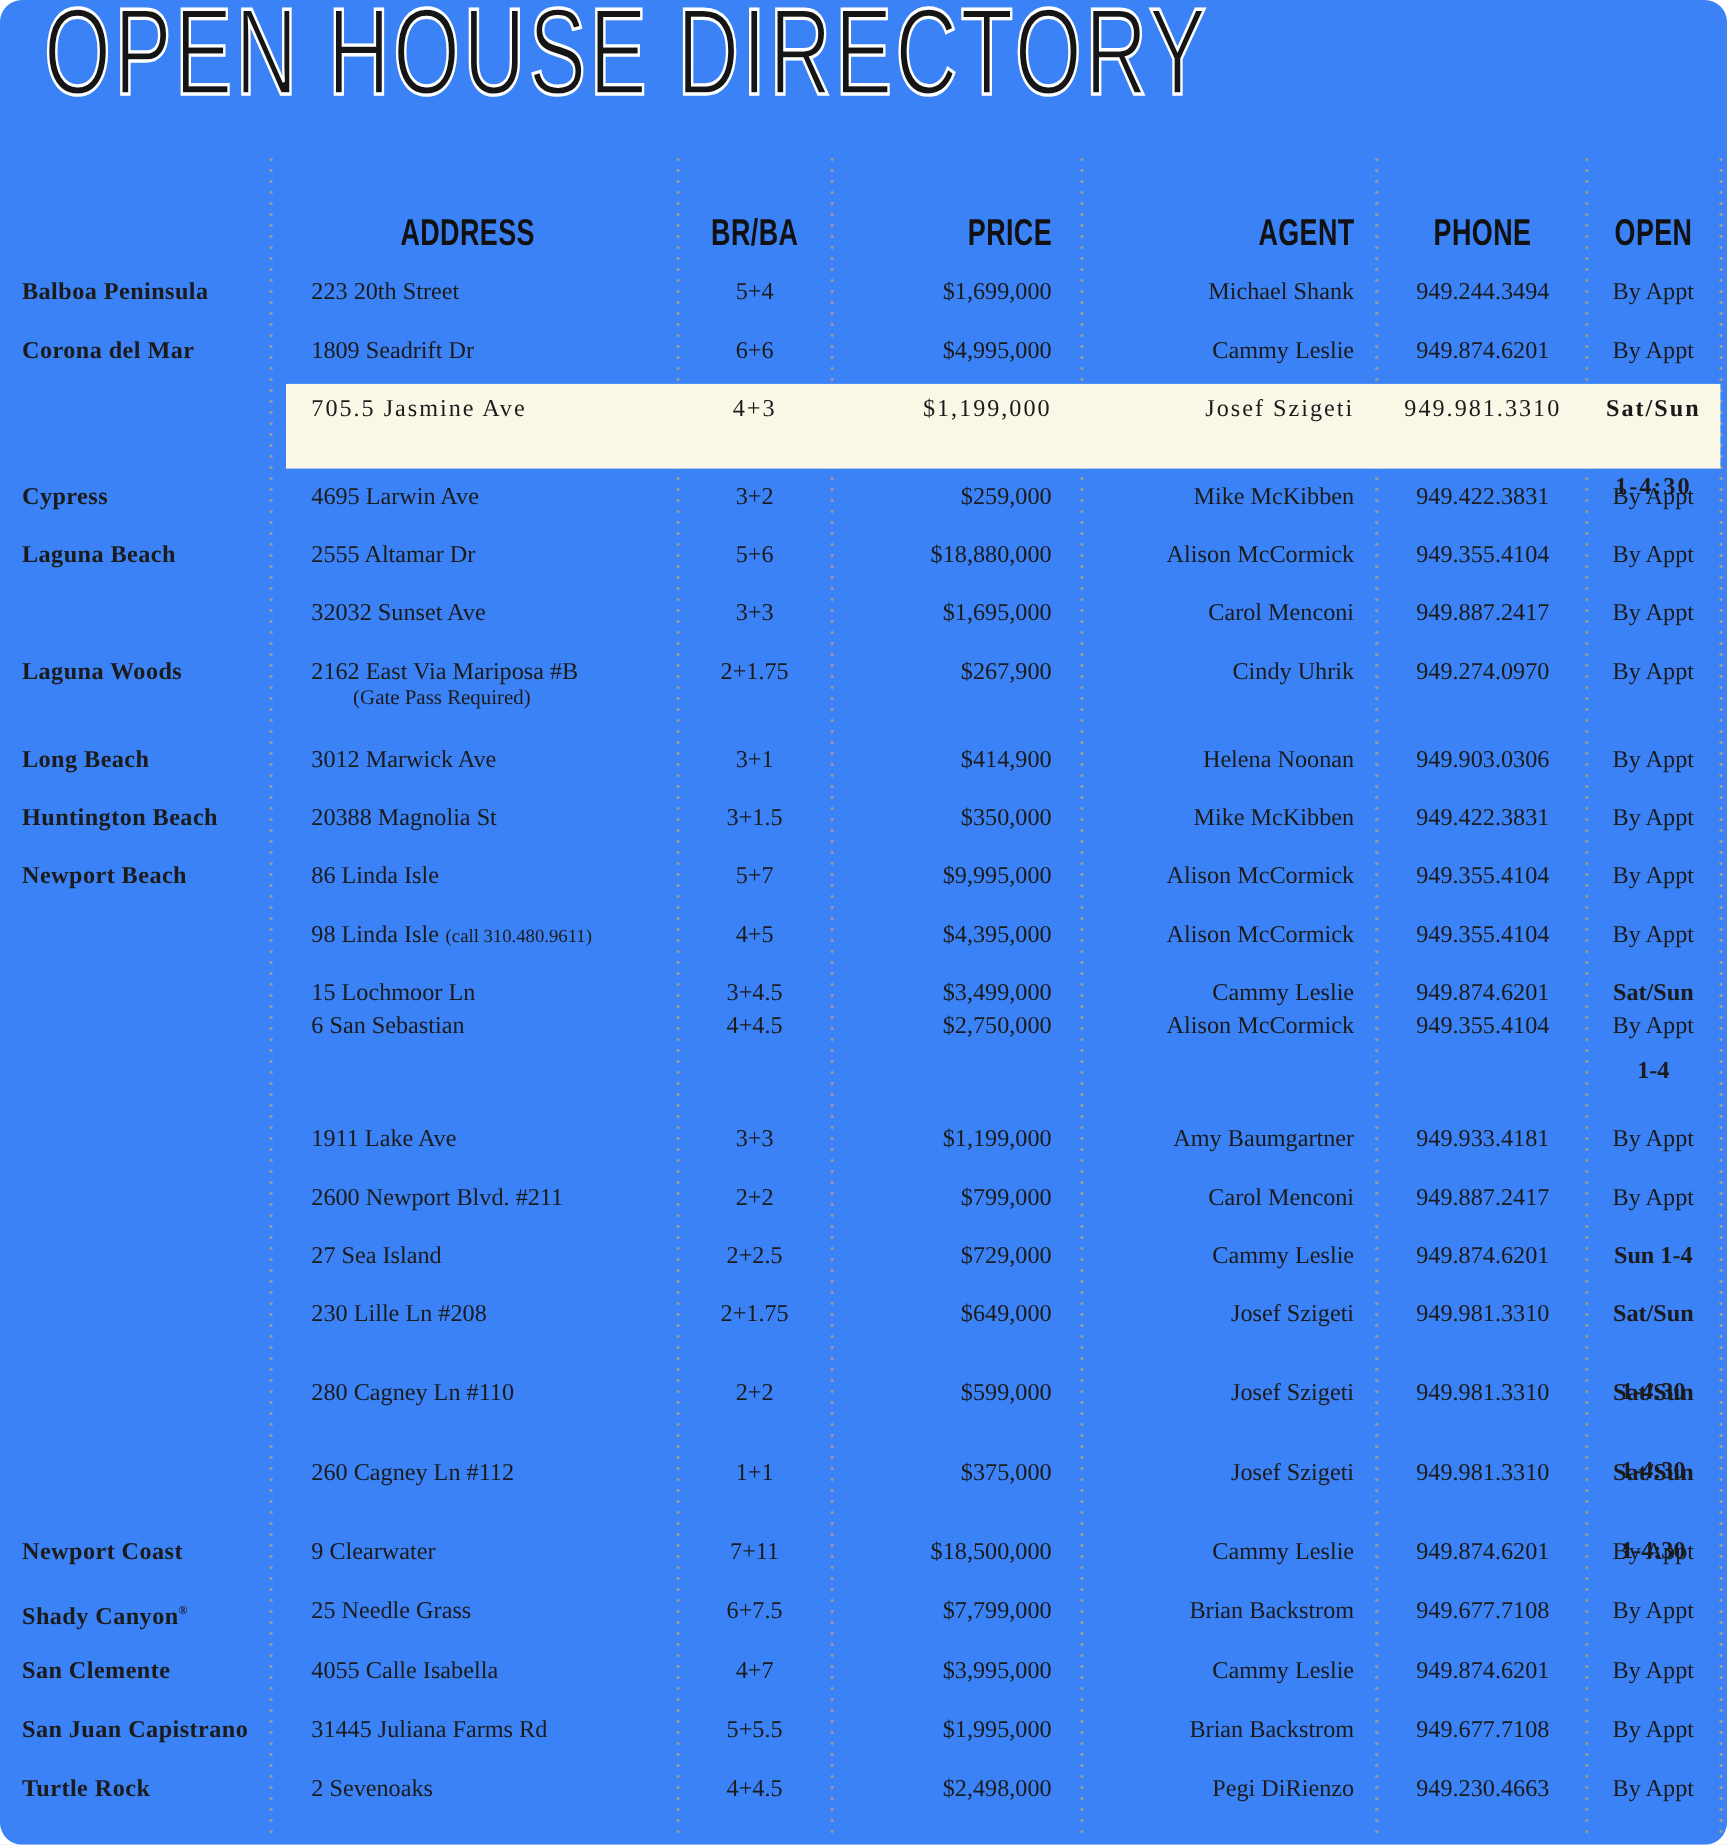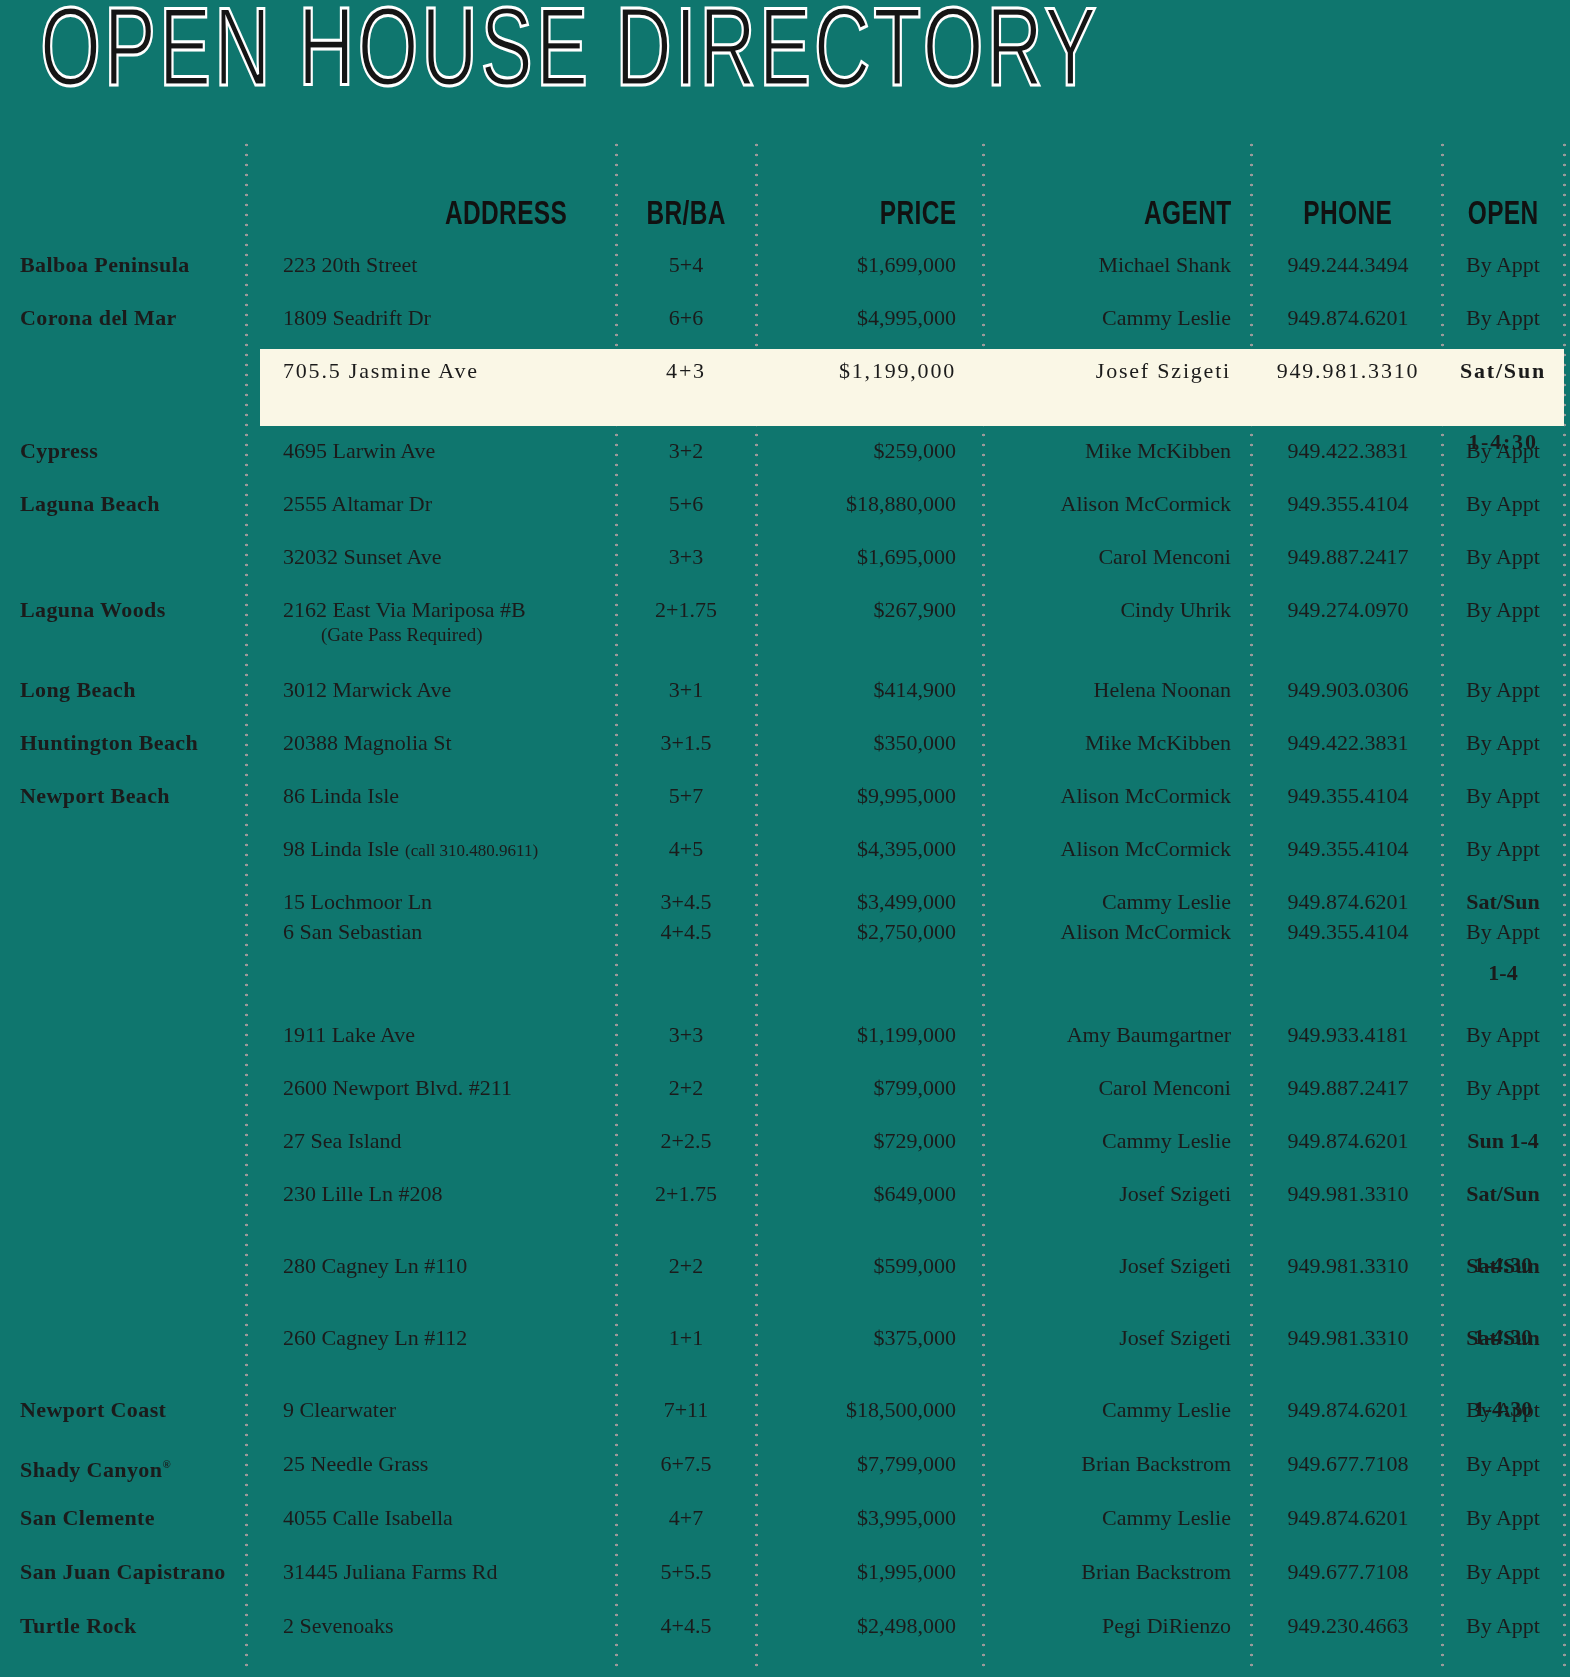--- a/index.html
+++ b/index.html
@@ -1,17 +1,17 @@
 <!DOCTYPE html>
 <html style="--hl: #faf7e6;"><head>
 <meta charset="utf-8">
 <style>
   html,body{margin:0;padding:0;background:#ffffff;}
-  #canvas{position:relative;width:1570px;height:1677px;background:#0f766e;overflow:hidden;
-          font-family:"Liberation Serif","DejaVu Serif",serif;color:#1b1b1b;}
+  #canvas{position:relative;width:1570px;height:1677px;background:#3b82f6;overflow:hidden;
+          font-family:"Liberation Serif","DejaVu Serif",serif;color:#1b1b1b;border-radius:20px;}
 
   
   .title{position:absolute;left:40px;top:-9px;font-family:"Liberation Sans","DejaVu Sans",sans-serif;
          font-size:112px;line-height:1;font-weight:400;letter-spacing:4px;white-space:nowrap;
          color:#151515;-webkit-text-stroke:3px #ffffff;
          transform:scaleX(0.70);transform-origin:left top;}
 
   
   .vline{position:absolute;top:140px;height:1533px;width:3px;
          background-image:radial-gradient(circle at 1.5px 5px,#9a9a9a 1.2px,rgba(0,0,0,0) 1.6px);
@@ -60,21 +60,21 @@
   <div class="title">OPEN HOUSE DIRECTORY</div>
 
   <div class="vline" style="left:245px"></div>
   <div class="vline" style="left:615px"></div>
   <div class="vline" style="left:755px"></div>
   <div class="vline" style="left:982px"></div>
   <div class="vline" style="left:1250px"></div>
   <div class="vline" style="left:1441px"></div>
   <div class="vline" style="left:1563px"></div>
 
-  <div class="hcell h-left" style="left:283px;width:332px;text-align:right"><span>ADDRESS</span></div>
+  <div class="hcell h-left" style="left:283px;width:332px;text-align:center"><span>ADDRESS</span></div>
   <div class="hcell h-center" style="left:616px;width:140px;text-align:center"><span>BR/BA</span></div>
   <div class="hcell h-right" style="left:756px;width:200px;text-align:right"><span>PRICE</span></div>
   <div class="hcell h-right" style="left:983px;width:248px;text-align:right"><span>AGENT</span></div>
   <div class="hcell h-center" style="left:1251px;width:194px;text-align:center"><span>PHONE</span></div>
   <div class="hcell h-center" style="left:1442px;width:122px;text-align:center"><span>OPEN</span></div>
 
   <div id="rows">
       <div class="row" style="top: 252px;">
 
     <div class="cell c-city"><span>Balboa Peninsula</span></div>

